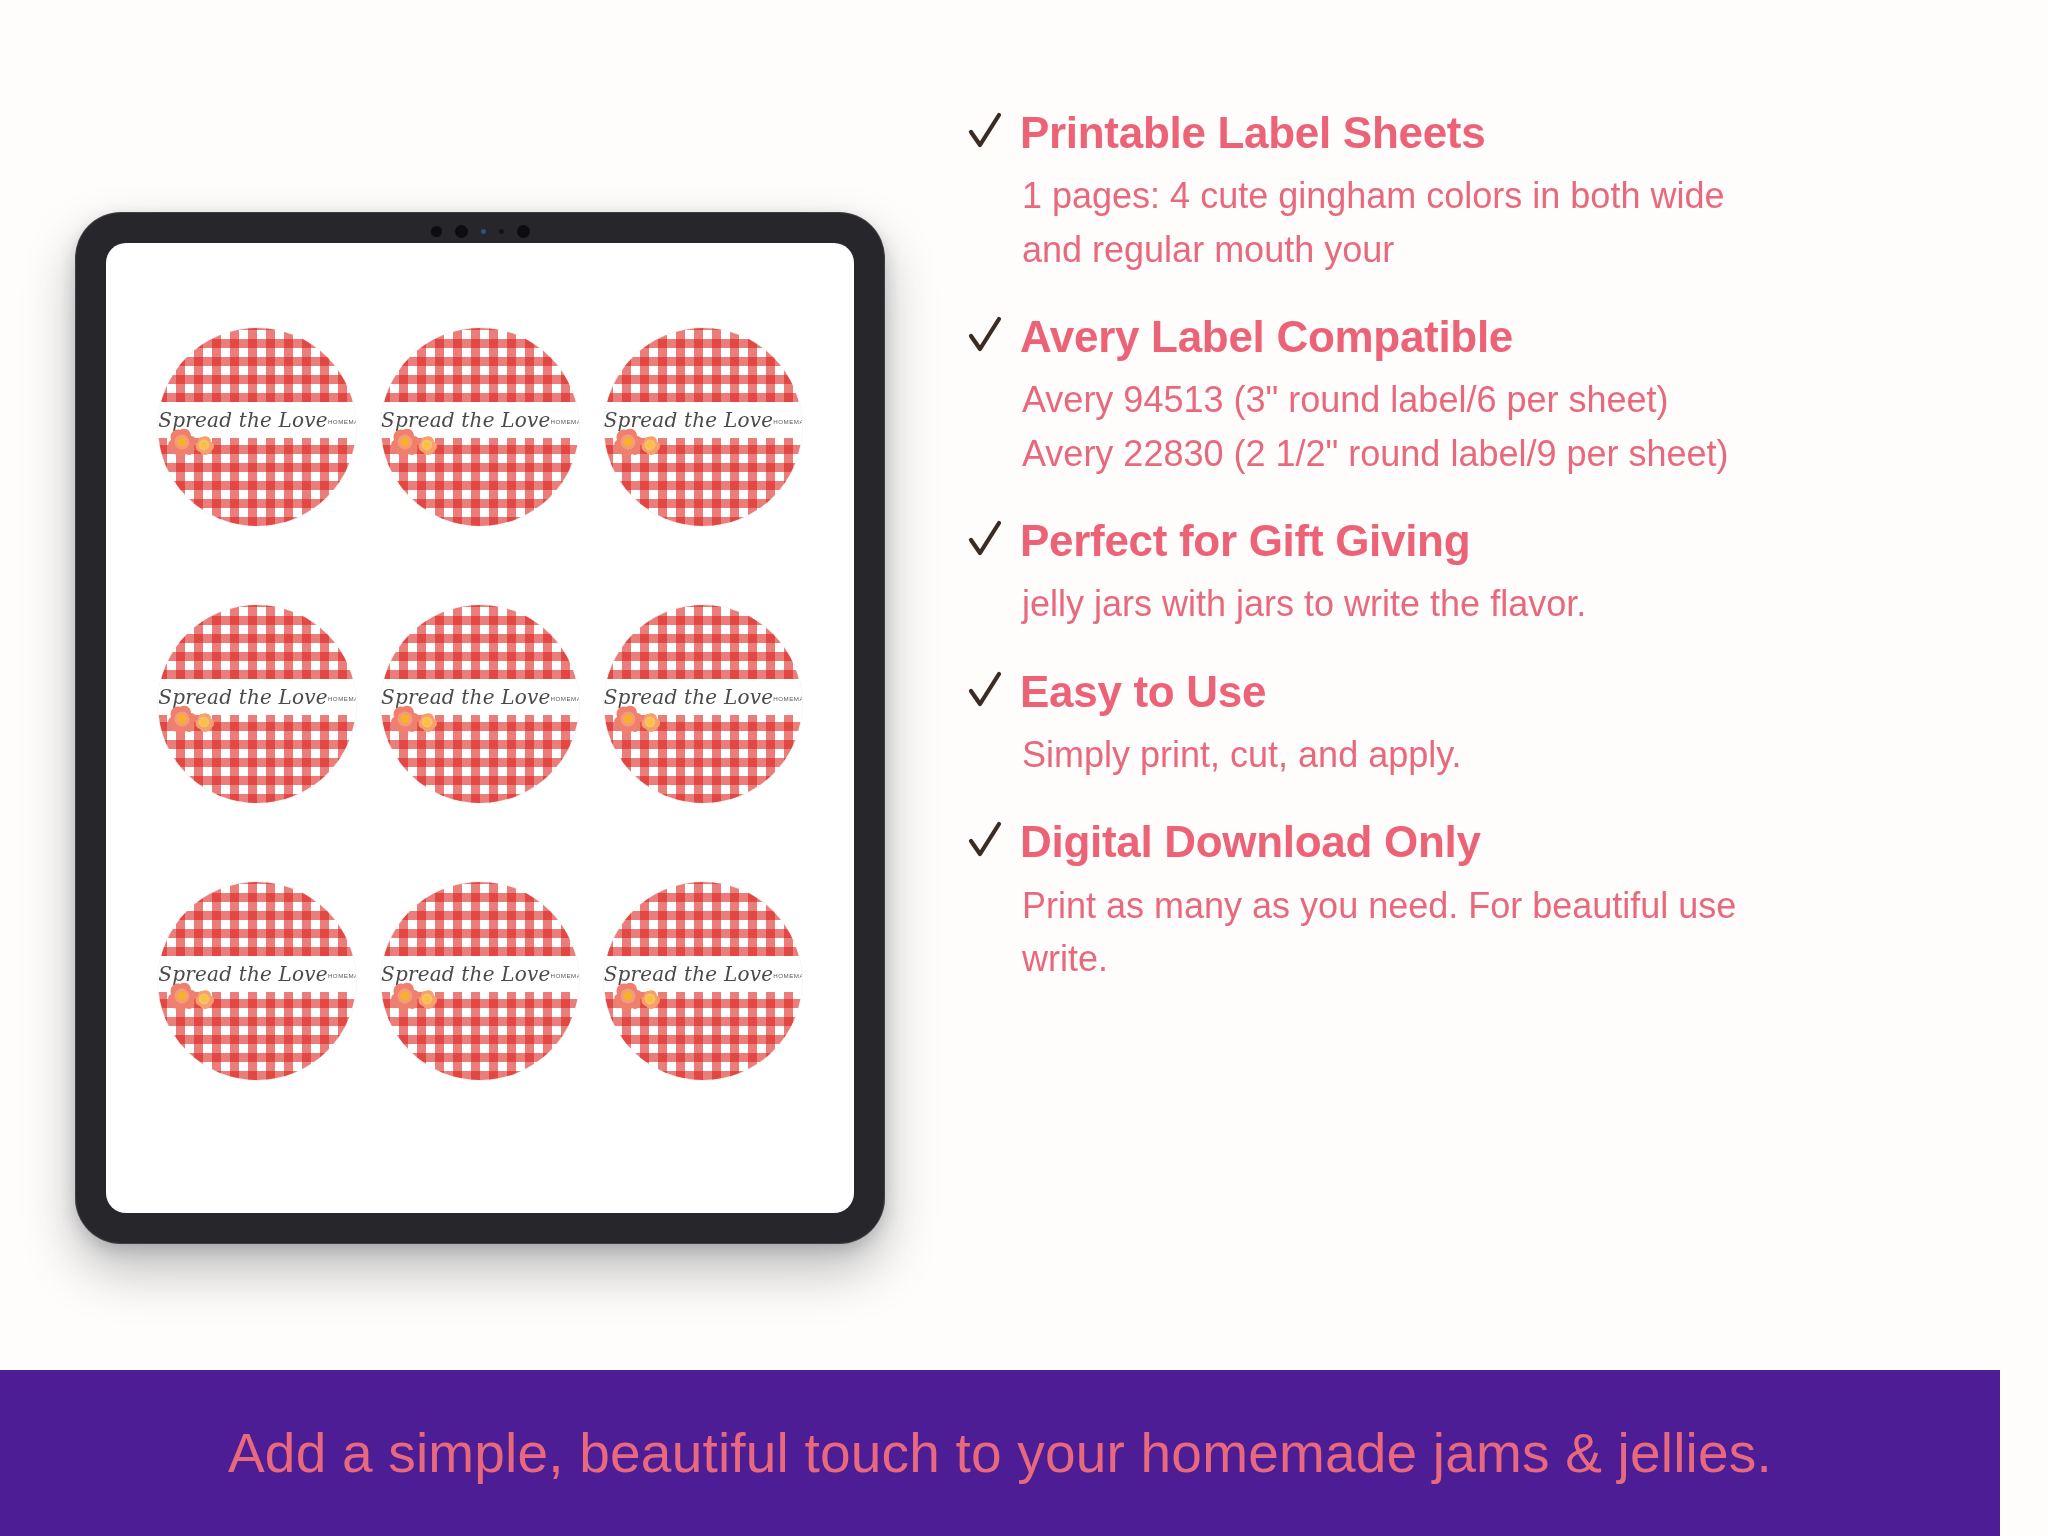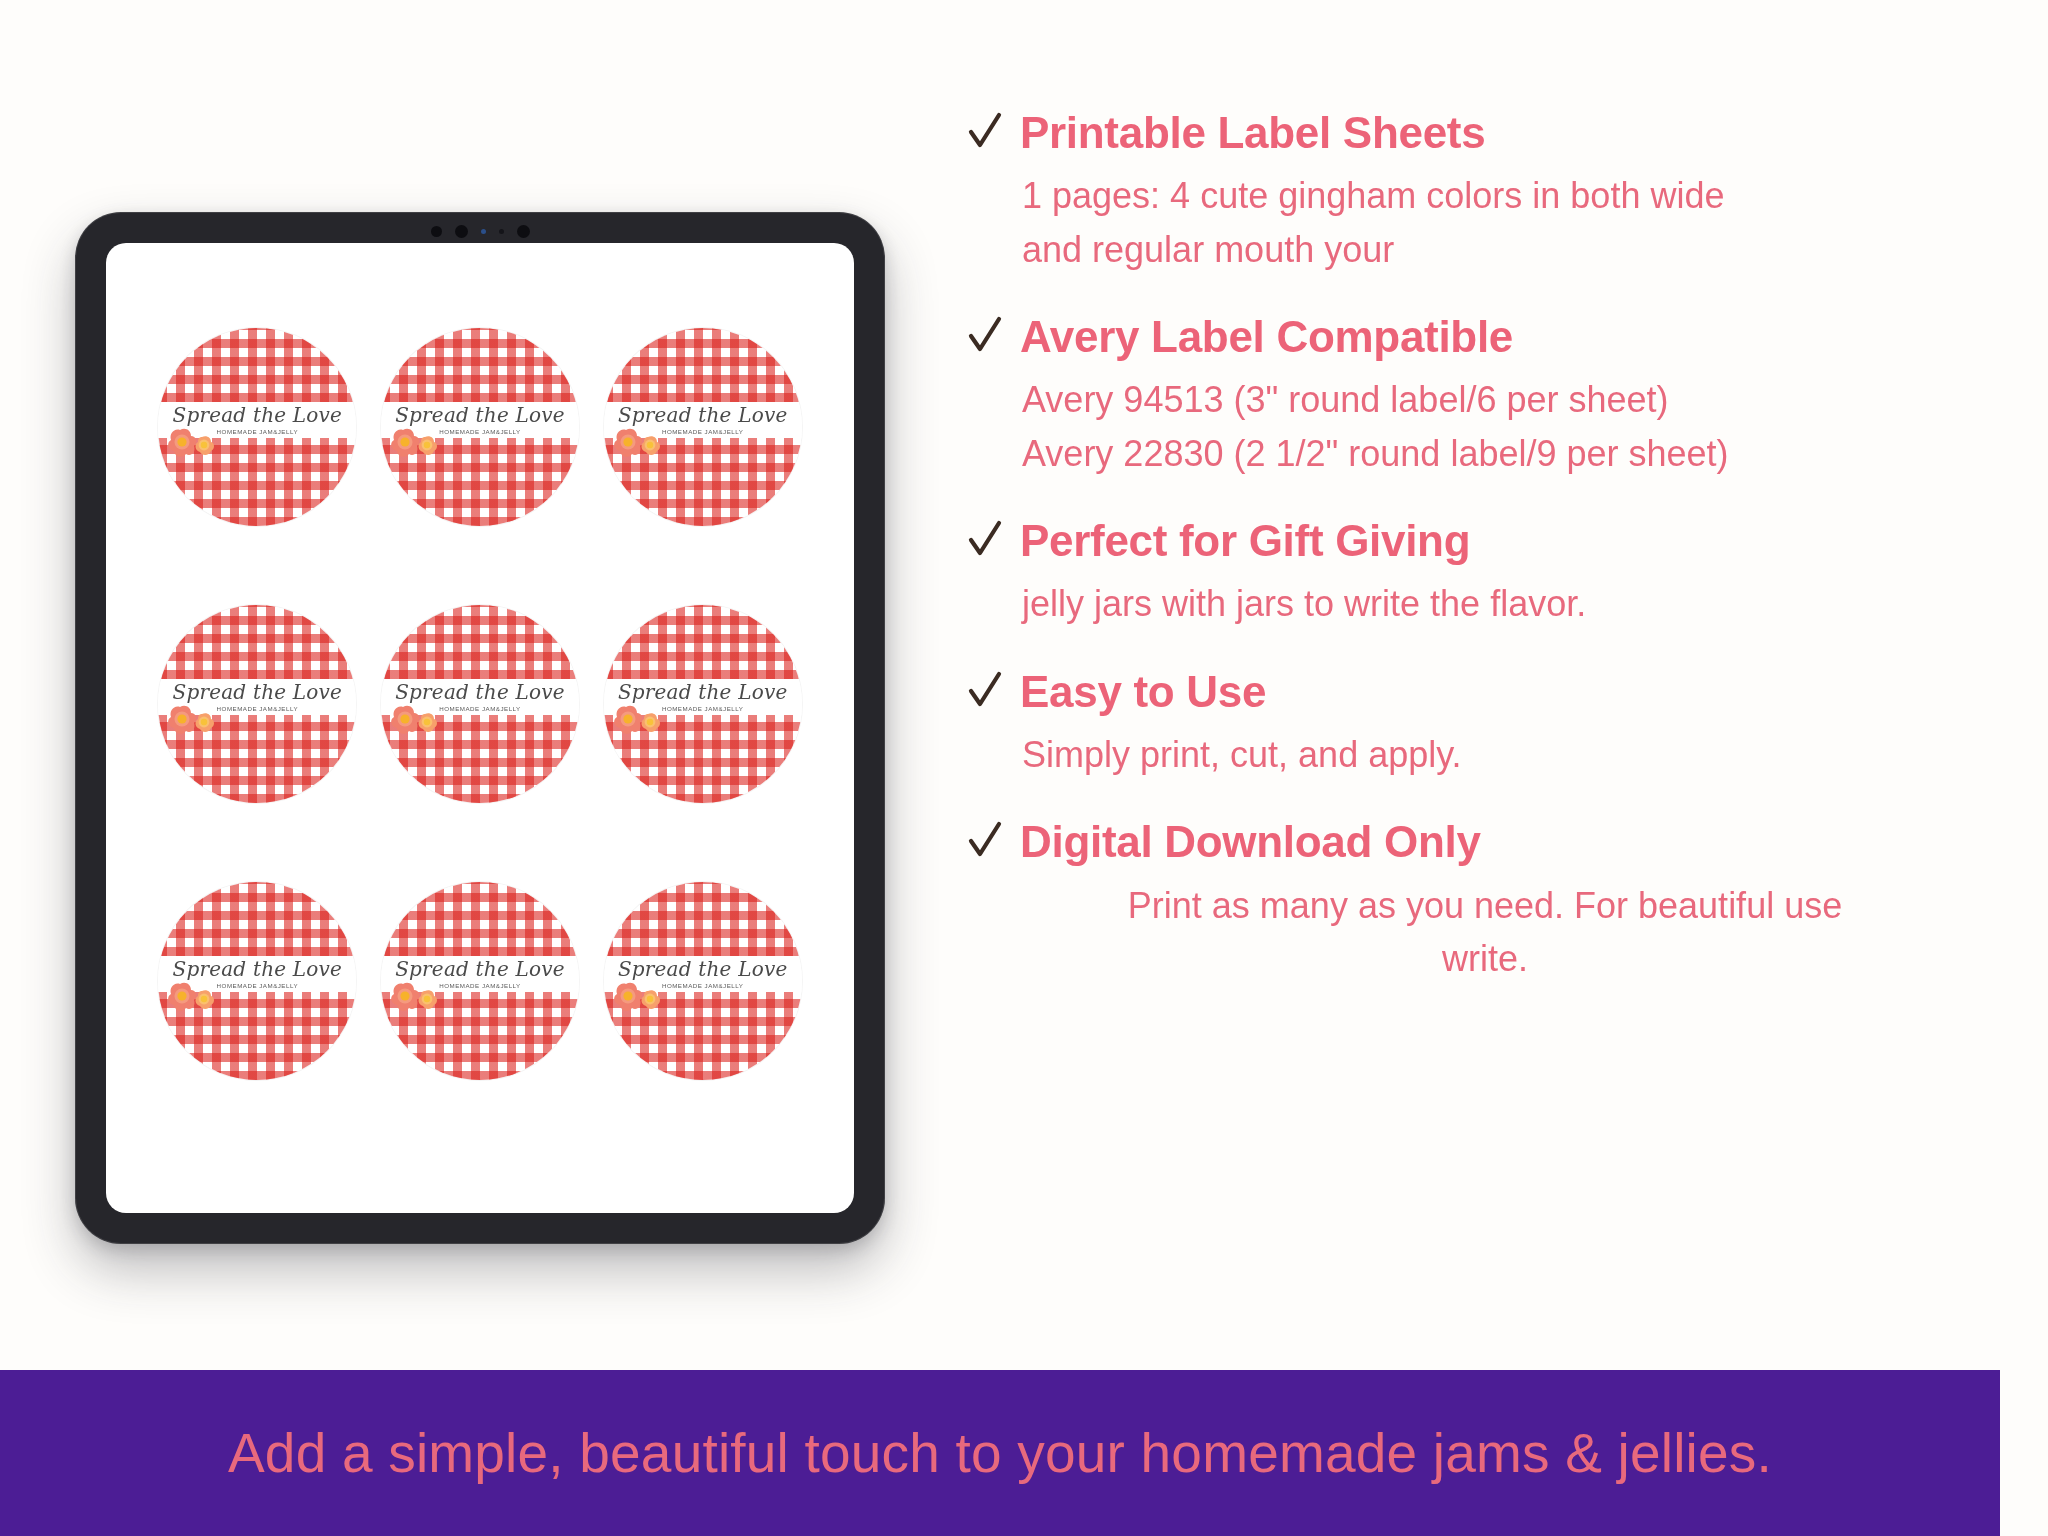--- a/index.html
+++ b/index.html
@@ -118,23 +118,23 @@
   .gingham-top{ top:0; height: 74px; }
   .gingham-bottom{ bottom:0; height: 88px; }
 
   .label-center{
     position:absolute;
     left:0; right:0;
     top: 74px;
     height: 36px;
     background:#ffffff;
     display:flex;
-    flex-direction:column;
+    flex-direction:row;
     align-items:center;
-    justify-content:center;
+    justify-content:space-between;
   }
 
   .label-script{
     font-family:"DejaVu Serif", serif;
     font-style: italic;
     font-size: 20px;
     color:#4a4a4a;
     letter-spacing: 0.2px;
     line-height:1;
     white-space:nowrap;
@@ -160,21 +160,21 @@
 
   
   .features{
     position:absolute;
     left: 968px;
     top: 108px;
     width: 980px;
   }
 
   .feature{ margin-bottom: 36px; }
-  .feature:last-child{ margin-bottom:11px;text-align:center; }
+  .feature:last-child{ margin-bottom:11px; }
 
   .feature-head{
     display:flex;
     align-items:baseline;
     gap: 18px;
   }
 
   .check{
     flex: 0 0 auto;
     width: 34px;

